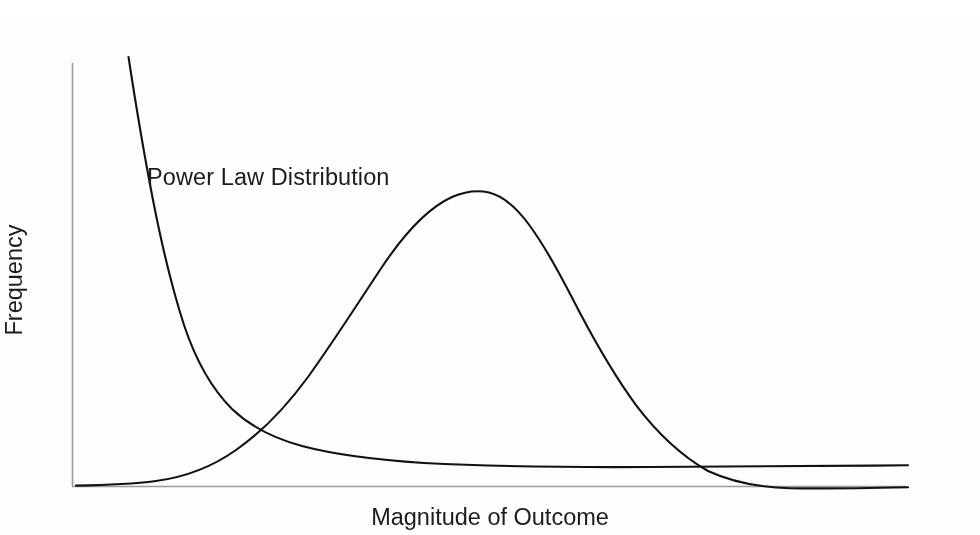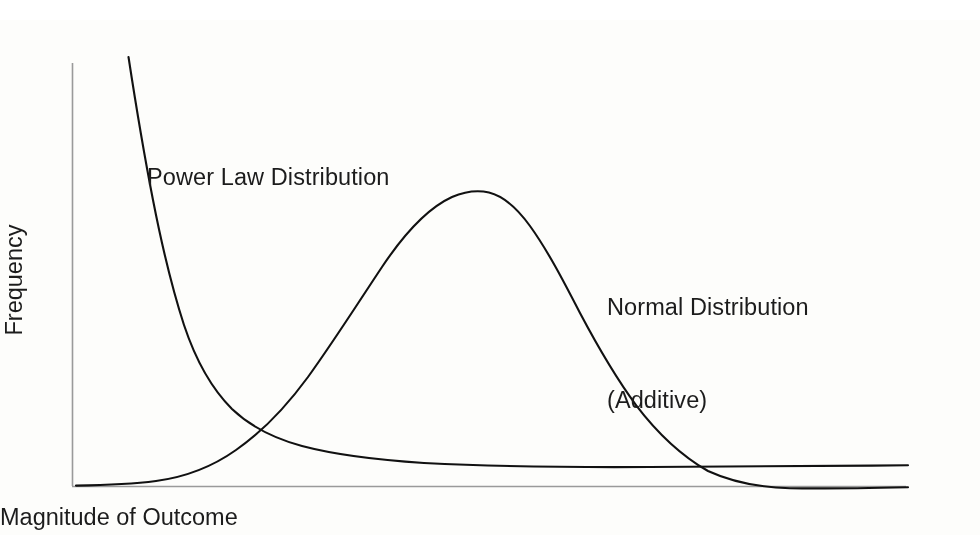--- a/index.html
+++ b/index.html
@@ -51,20 +51,21 @@
   }
   #anno-normal {
     left: 607px;
     top: 210px;
   }
   #xaxis-label {
     position: absolute;
     left: 0;
     top: 483px;
     width: 980px;
+    text-align: center;
     color: #1c1c1c;
     font-size: 23.5px;
     line-height: 28px;
   }
   #yaxis-label {
     position: absolute;
     left: 0px;
     top: 170px;
     width: 180px;
     text-align: center;
@@ -109,21 +110,17 @@
              C 658 414, 682 436, 708 451
              C 734 463, 762 467.5, 790 468.2
              C 830 468.8, 870 468, 908 467.2"></path>
 
   </svg>
 
   <div class="anno" id="anno-powerlaw" style="left: 147px; top: 80px;">
     <div>Power Law Distribution</div>
   </div>
 
-  <div class="anno" id="anno-normal" style="left: 607px; top: 210px;">
-    <div>Normal Distribution</div>
-    <div>(Additive)</div>
-  </div>
 
   <div id="yaxis-label">Frequency</div>
   <div id="xaxis-label">Magnitude of Outcome</div>
 
 </div>
 
 </body></html>

